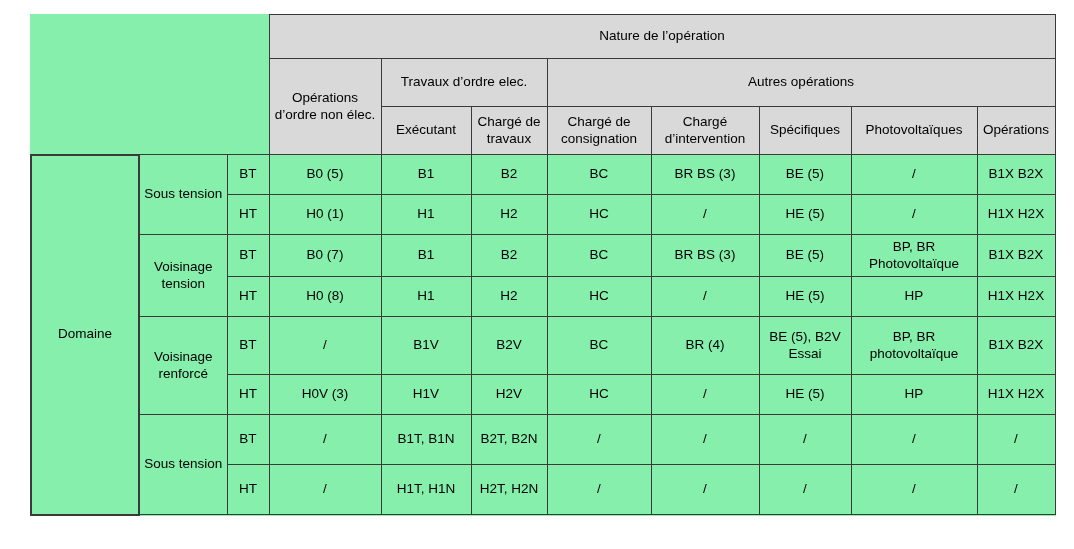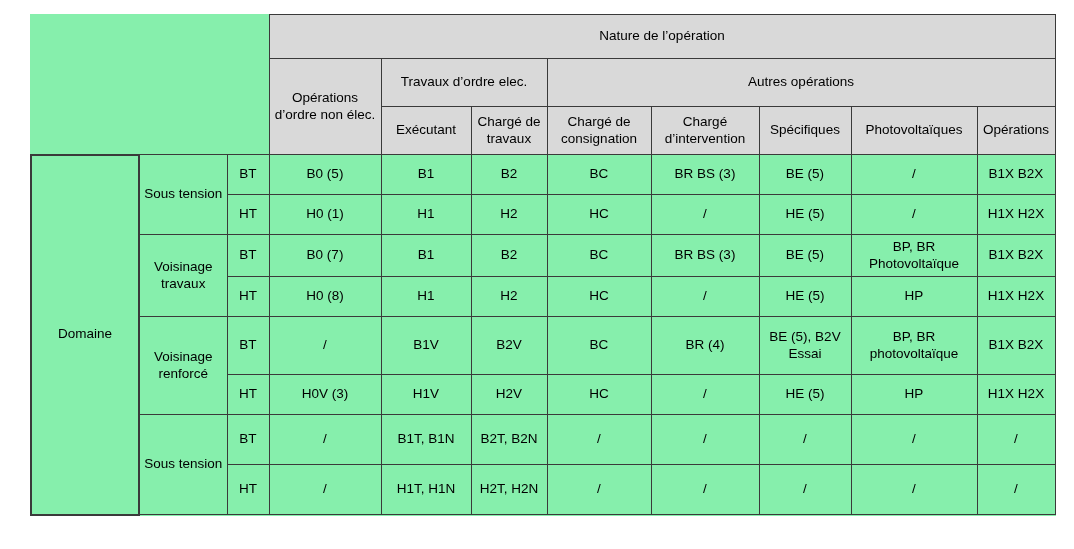--- a/index.html
+++ b/index.html
@@ -140,21 +140,21 @@
         <td class="cellval">H1</td>
         <td class="cellval">H2</td>
         <td class="cellval">HC</td>
         <td class="cellval">/</td>
         <td class="cellval">HE (5)</td>
         <td class="cellval">/</td>
         <td class="cellval">H1X H2X</td>
       </tr>
 
       <tr>
-        <td class="rowgrp" rowspan="2">Voisinage travaux</td>
+        <td class="rowgrp" rowspan="2">Voisinage tension</td>
         <td class="voltage" style="height:42px">BT</td>
         <td class="cellval">B0 (7)</td>
         <td class="cellval">B1</td>
         <td class="cellval">B2</td>
         <td class="cellval">BC</td>
         <td class="cellval">BR BS (3)</td>
         <td class="cellval">BE (5)</td>
         <td class="cellval">BP, BR Photovoltaïque</td>
         <td class="cellval">B1X B2X</td>
       </tr>

